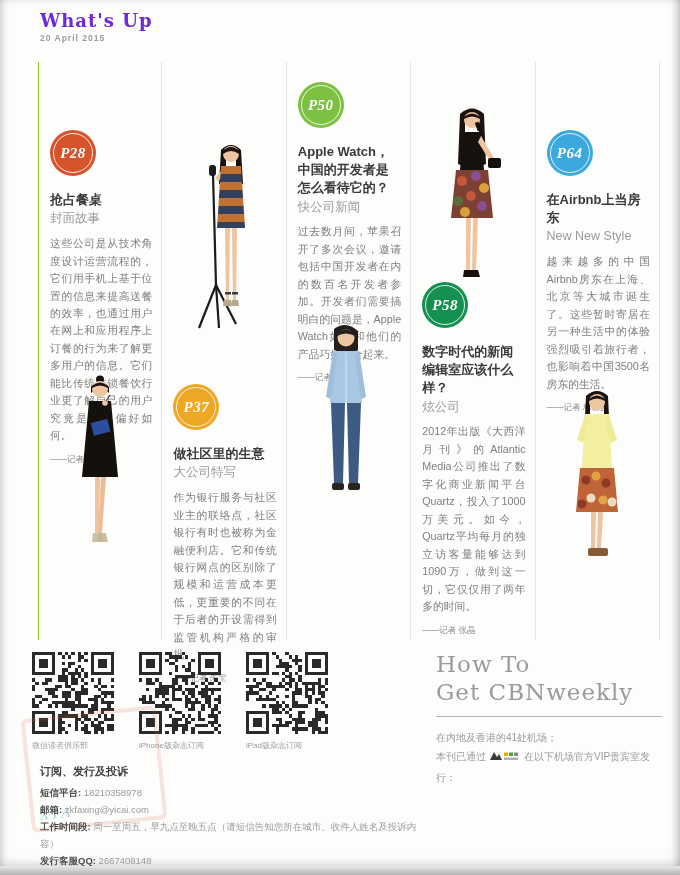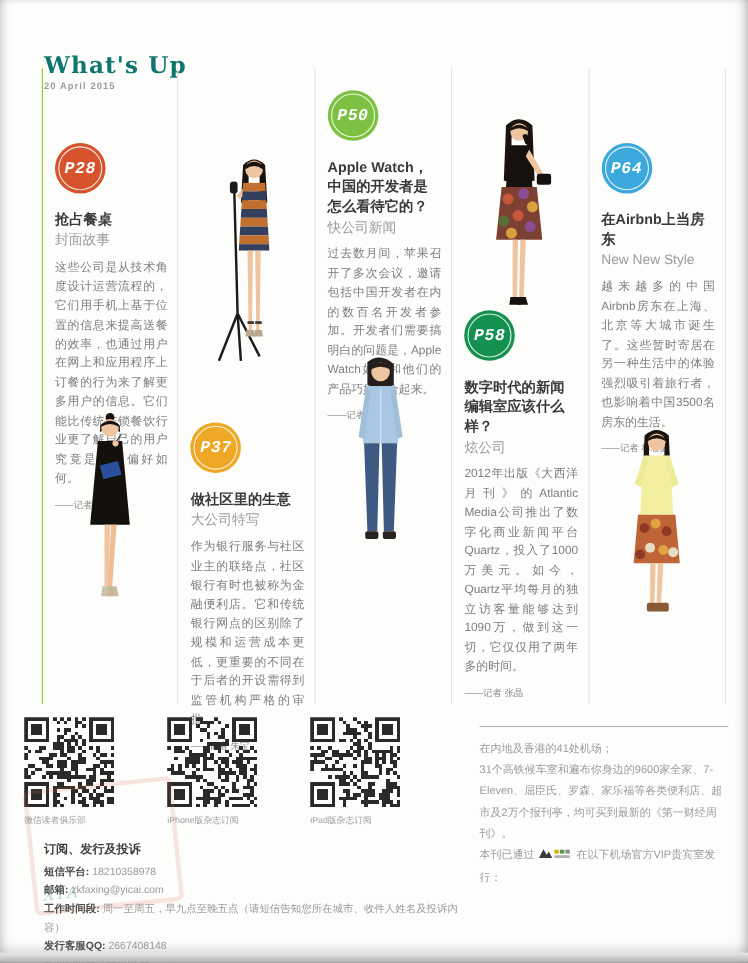--- a/index.html
+++ b/index.html
@@ -2,41 +2,41 @@
 <html><head>
 <meta charset="utf-8">
 <style>
   html,body{margin:0;padding:0;background:#9c9c9c;}
   .page{position:relative;width:680px;height:875px;background:#fdfdfc;overflow:hidden;
         font-family:"Liberation Sans","DejaVu Sans",sans-serif;
         box-shadow:inset 0 -14px 16px -10px rgba(0,0,0,.45), inset -9px 0 12px -8px rgba(0,0,0,.28),
                    inset 9px 0 10px -8px rgba(0,0,0,.18), inset 0 5px 8px -6px rgba(0,0,0,.12);}
   
   .hdr{position:absolute;left:40px;top:10px;}
-  .hdr-title{font-family:"DejaVu Serif","Liberation Serif",serif;font-weight:bold;font-size:21px;
-             color:#0f766e;letter-spacing:1px;margin-top:36px;}
+  .hdr-title{font-family:"DejaVu Serif","Liberation Serif",serif;font-weight:bold;font-size:18px;
+             color:#6d28d9;letter-spacing:1px;}
   .hdr-date{font-size:8.5px;color:#9a9a9a;letter-spacing:1px;margin-top:2px;font-weight:bold;}
   
   .cols{position:absolute;left:38px;top:62px;width:622px;height:578px;display:grid;
         grid-template-columns:repeat(5,1fr);}
   .col{position:relative;border-right:1px solid #e4e4e4;}
   .col:first-child{border-left:1px solid #84cc16;}
   .article{position:absolute;left:11px;right:9px;}
   .page-circle{width:46px;height:46px;border-radius:50%;position:relative;display:flex;
                align-items:center;justify-content:center;margin-bottom:15px;}
   .page-circle::after{content:"";position:absolute;inset:3px;border:1px solid rgba(255,255,255,.85);border-radius:50%;}
-  .pc-text{font-family:Liberation Mono, monospace;font-style:italic;font-weight:bold;
+  .pc-text{font-family:Liberation Serif, serif;font-style:italic;font-weight:bold;
            color:#fff;font-size:15px;letter-spacing:.5px;}
   .a-title{font-size:13px;font-weight:bold;color:#3a3a3a;line-height:1.4;}
   .a-sub{font-size:12.5px;color:#9b9b9b;margin-top:1px;margin-bottom:8px;line-height:1.35;}
   .a-body{font-size:10.8px;color:#7e7e7e;line-height:1.62;text-align:justify;}
   .a-byline{font-size:8.5px;color:#8a8a8a;margin-top:9px;}
   .photo{position:absolute;left:0;right:0;display:flex;justify-content:center;}
   
-  .qr-row{position:absolute;left:22px;top:652px;display:flex;gap:46px;}
+  .qr-row{position:absolute;left:32px;top:652px;display:flex;gap:23px;}
   .qr-item{width:84px;}
   .qr-box{width:82px;height:82px;}
   .qr-box svg{width:100%;height:100%;}
   .qr-label{font-size:8px;color:#9d9d9d;margin-top:6px;}
   .subs{position:absolute;left:40px;top:764px;width:392px;}
   .subs-h{font-size:11px;font-weight:bold;color:#3f3f3f;margin-bottom:5px;}
   .sub-row{font-size:9.5px;line-height:1.8;white-space:nowrap;}
   .sub-label{font-weight:bold;color:#4c4c4c;}
   .sub-value{color:#9b9b9b;}
   .sub-row.wrap{white-space:normal;}
@@ -926,23 +926,26 @@
       <span class="sub-value">2667408148</span>
     </div>
     <div class="sub-row">
       <span class="sub-label">新闻职业操守举报电话:</span>
       <span class="sub-value">010-65006088</span>
     </div>
 
   </div>
 
   <div class="howto">
+    <div class="ht-title">
+      <div>How To</div>
+      <div>Get CBNweekly</div>
+    </div>
     <hr class="ht-rule">
     <div class="ht-line">在内地及香港的41处机场；</div>
-    <div class="ht-line">31个高铁候车室和遍布你身边的9600家全家、7-Eleven、屈臣氏、罗森、家乐福等各类便利店、超市及2万个报刊亭，均可买到最新的《第一财经周刊》。</div>
     <div class="ht-line">
       <span>本刊已通过</span><span class="vip-logo"><svg width="32" height="11" viewBox="0 0 32 11">
             <path d="M1 9 L5 1 L8 6 L10 3 L13 9 Z" fill="#3a3a3a"></path>
             <rect x="15" y="1.5" width="4" height="3.5" fill="#d8b400"></rect>
             <rect x="20" y="1.5" width="4" height="3.5" fill="#4a9e3f"></rect>
             <rect x="25" y="1.5" width="4" height="3.5" fill="#8a8a8a"></rect>
             <rect x="15" y="6.5" width="14" height="2.5" fill="#b0b0b0"></rect>
           </svg></span><span>在以下机场官方VIP贵宾室发行：</span>
     </div>
 

